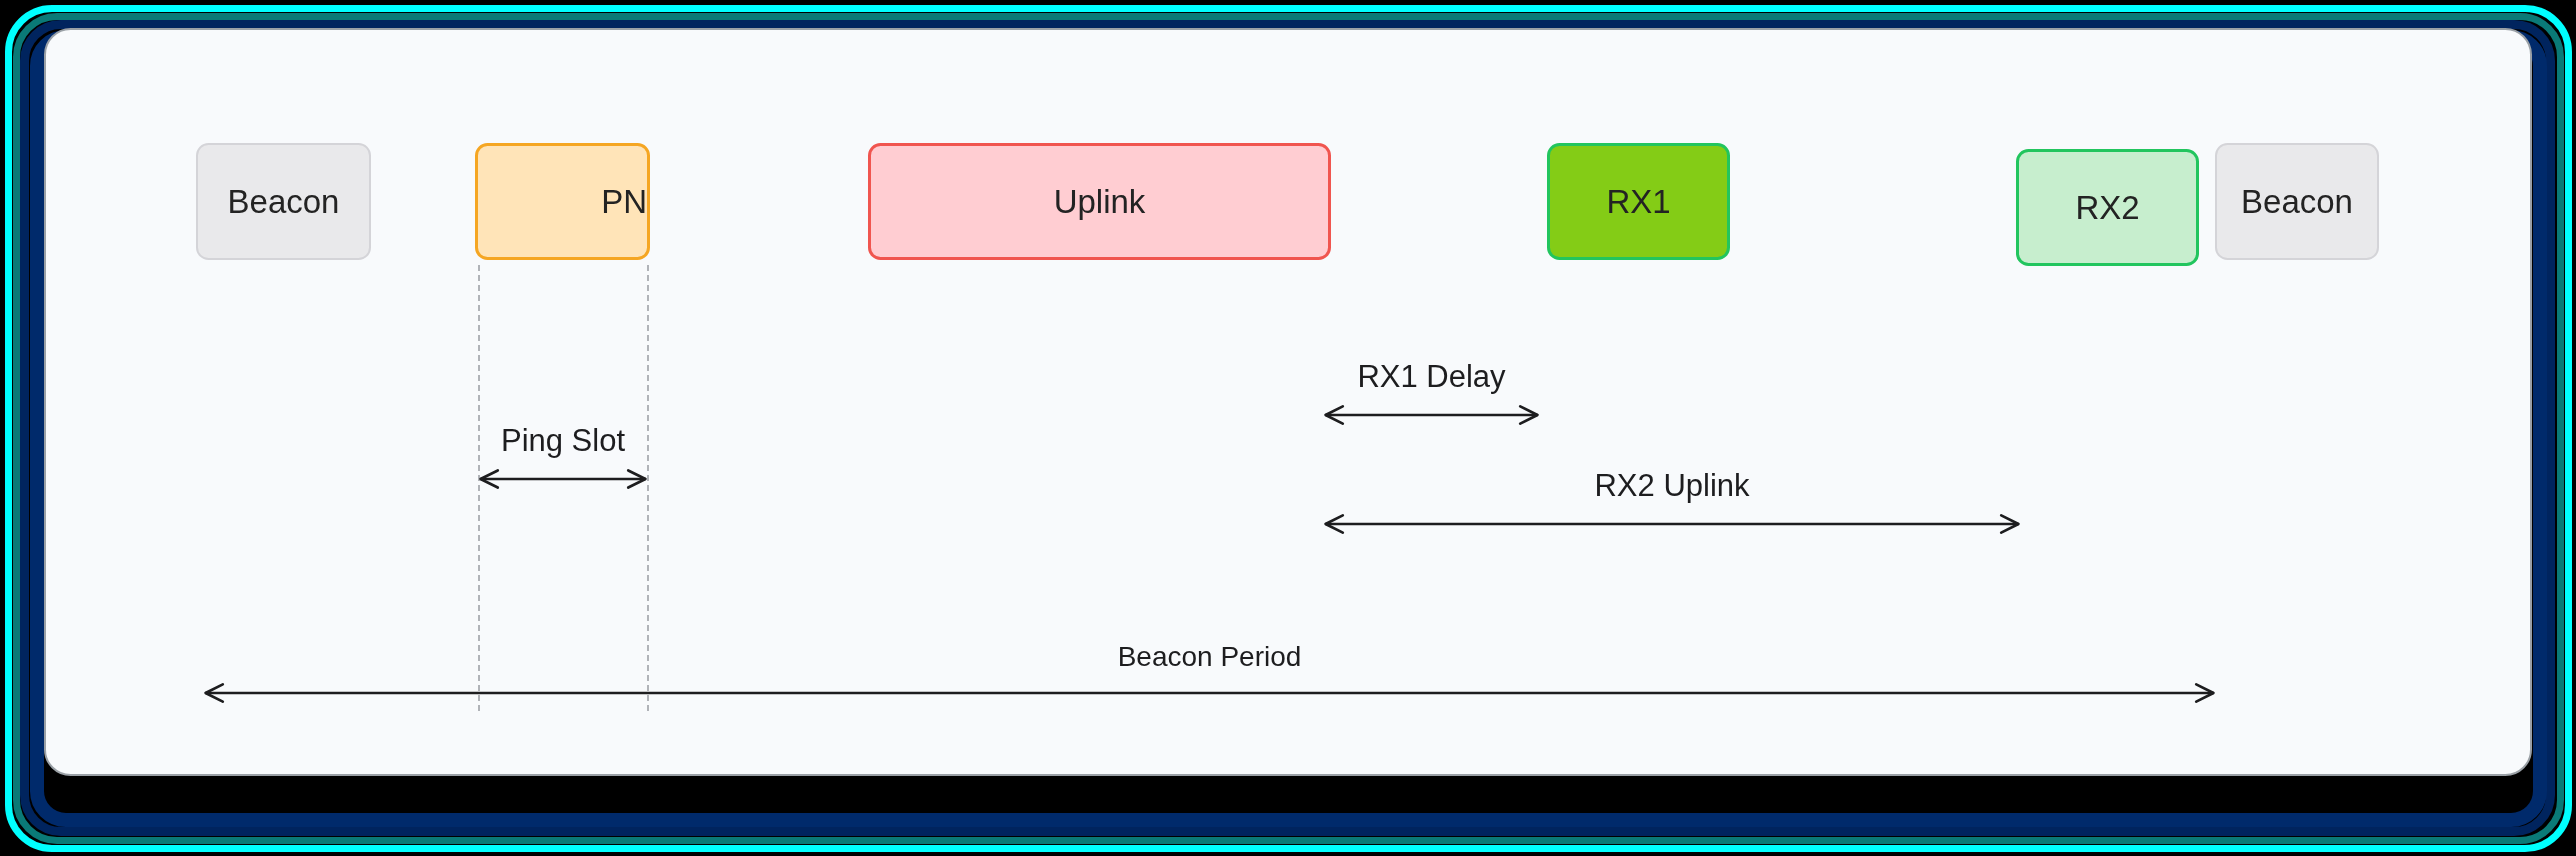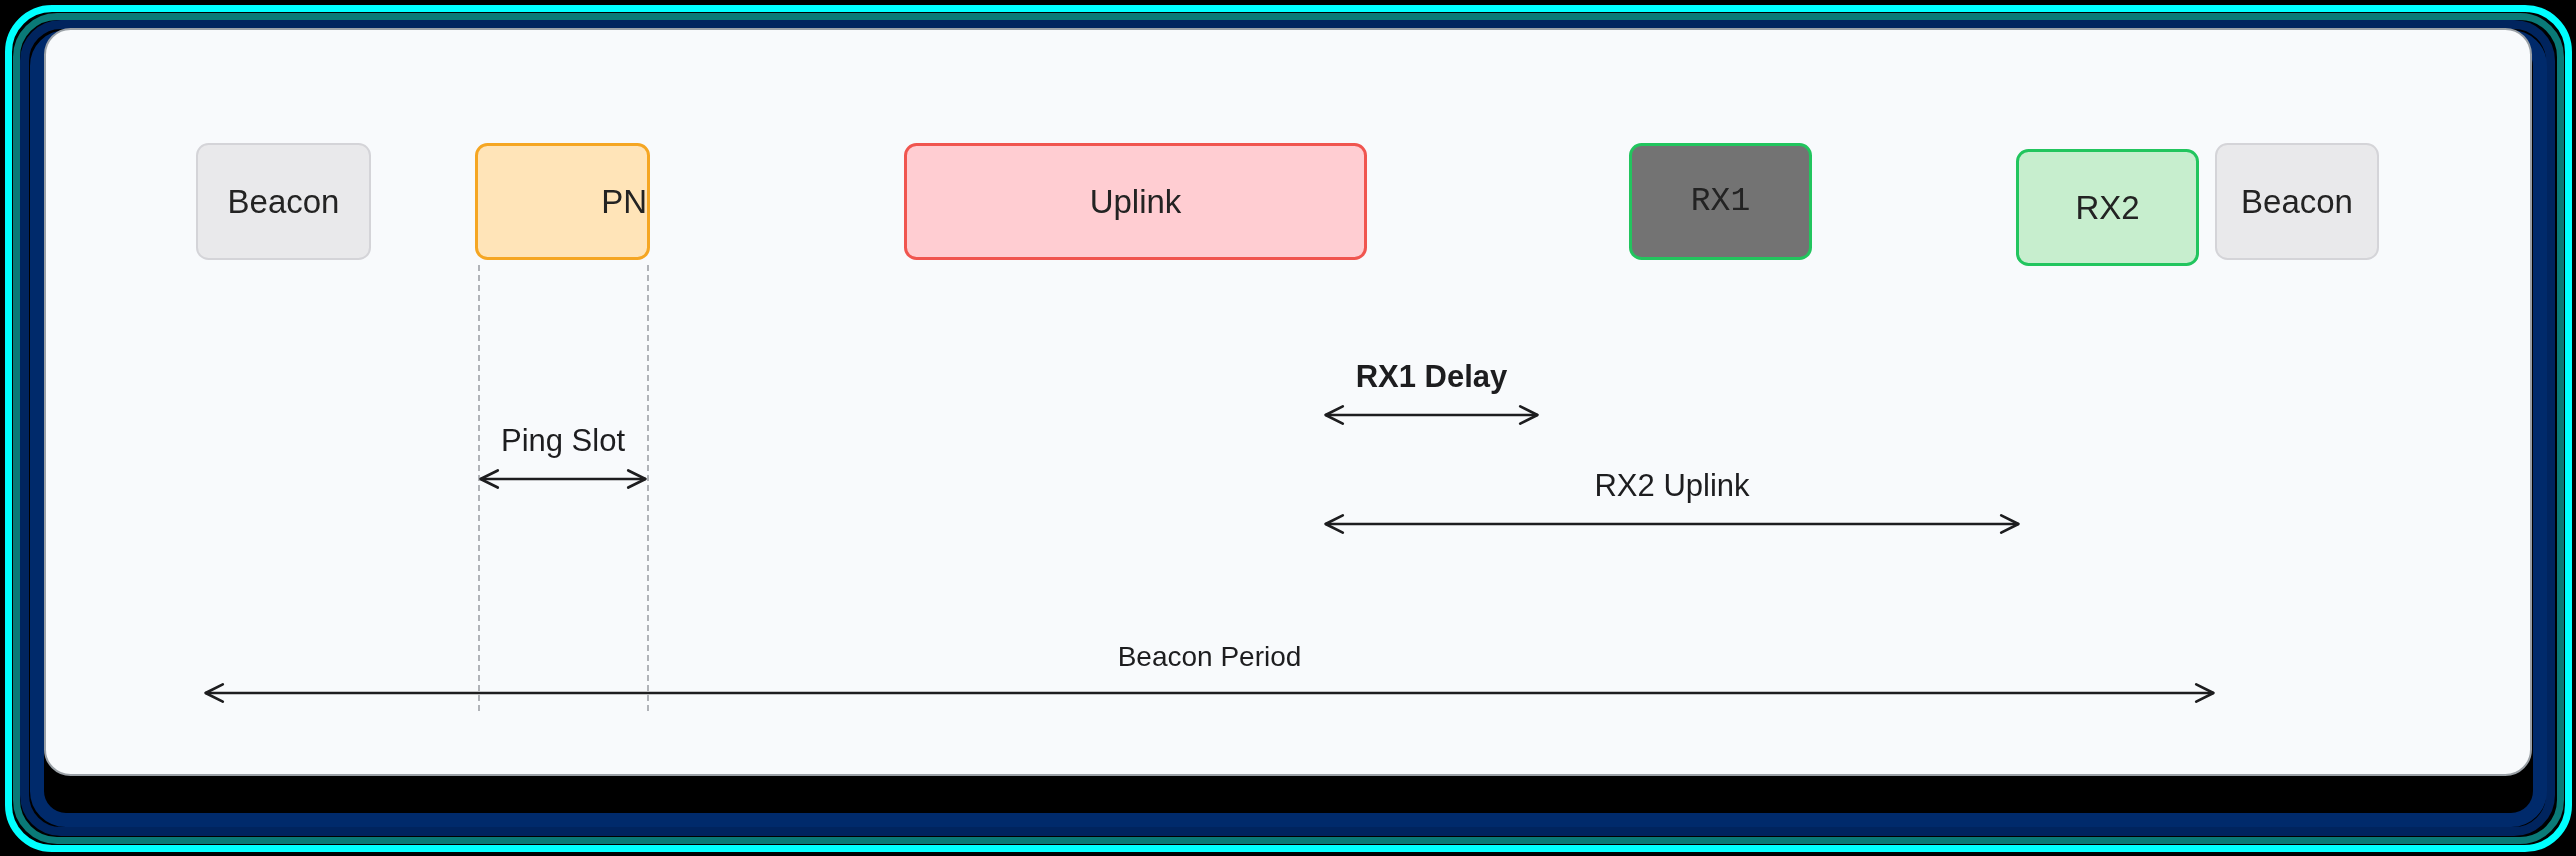--- a/index.html
+++ b/index.html
@@ -78,21 +78,21 @@
     display: flex;
     align-items: center;
     justify-content: center;
     border-radius: 12.5px;
     font-size: 33px;
     color: #232323;
     white-space: nowrap;
   }
   .block.gray   { background: #e9e9eb; border: 2.3px solid #d4d4d8; }
   .block.orange { background: #ffe4b8; border: 3.1px solid #f5a623; }
-  .block.red    { background: #ffcdd2; border: 3.1px solid #f0554f; margin-left: 36px; }
+  .block.red    { background: #ffcdd2; border: 3.1px solid #f0554f; }
   .block.green  { background: #c7eece; border: 3.1px solid #22c55e; }
 
   
   .dashed-guide {
     position: absolute;
     width: 0;
     border-left: 2.3px dashed #b0b3b8;
   }
 
   
@@ -134,41 +134,41 @@
     <div id="blocks-layer">
         <div class="block gray" style="left: 150px; top: 113px; width: 175px; height: 117px; background: rgb(233, 233, 235); border-color: rgb(212, 212, 216);">
           <span>Beacon</span>
         </div>
         <div class="block orange" style="left: 429px; top: 113px; width: 175px; height: 117px; background: rgb(255, 228, 184); border-color: rgb(245, 166, 35); justify-content: flex-end;">
           <span>PN</span>
         </div>
         <div class="block red" style="left: 822px; top: 113px; width: 463px; height: 117px; background: rgb(255, 205, 210); border-color: rgb(240, 85, 79);">
           <span>Uplink</span>
         </div>
-        <div class="block green" style="left: 1583px; top: 113px; width: 183px; height: 117px; background: #737373; border-color: rgb(34, 197, 94); font-family: Liberation Mono, monospace;">
+        <div class="block green" style="left: 1501px; top: 113px; width: 183px; height: 117px; background: #84cc16; border-color: rgb(34, 197, 94);">
           <span>RX1</span>
         </div>
         <div class="block green" style="left: 1970px; top: 113px; width: 183px; height: 117px; background: rgb(199, 238, 206); border-color: rgb(34, 197, 94); margin-top: 6px;">
           <span>RX2</span>
         </div>
         <div class="block gray" style="left: 2169px; top: 113px; width: 164px; height: 117px; background: rgb(233, 233, 235); border-color: rgb(212, 212, 216);">
           <span>Beacon</span>
         </div>
       </div>
     <div id="measures-layer">
         <div class="measure" style="left: 433px; top: 449px; width: 168px;">
           <div class="measure-label" style="font-size: 31px;">Ping Slot</div>
           <svg class="arrow-svg" width="168" height="22" viewBox="0 0 215 28">
             <line x1="2" y1="14" x2="213" y2="14" stroke="#1d1d1f" stroke-width="3.5"></line>
             <polyline points="24,3 2,14 24,25" fill="none" stroke="#1d1d1f" stroke-width="3.5" stroke-linecap="round" stroke-linejoin="round"></polyline>
             <polyline points="191,3 213,14 191,25" fill="none" stroke="#1d1d1f" stroke-width="3.5" stroke-linecap="round" stroke-linejoin="round"></polyline>
           </svg>
         </div>
         <div class="measure" style="left: 1278px; top: 385px; width: 215px;">
-          <div class="measure-label" style="font-size: 31px; font-weight: bold;">RX1 Delay</div>
+          <div class="measure-label" style="font-size: 31px;">RX1 Delay</div>
           <svg class="arrow-svg" width="215" height="22" viewBox="0 0 275 28">
             <line x1="2" y1="14" x2="273" y2="14" stroke="#1d1d1f" stroke-width="3.5"></line>
             <polyline points="24,3 2,14 24,25" fill="none" stroke="#1d1d1f" stroke-width="3.5" stroke-linecap="round" stroke-linejoin="round"></polyline>
             <polyline points="251,3 273,14 251,25" fill="none" stroke="#1d1d1f" stroke-width="3.5" stroke-linecap="round" stroke-linejoin="round"></polyline>
           </svg>
         </div>
         <div class="measure" style="left: 1278px; top: 494px; width: 696px;">
           <div class="measure-label" style="font-size: 31px;">RX2 Uplink</div>
           <svg class="arrow-svg" width="696" height="22" viewBox="0 0 890 28">
             <line x1="2" y1="14" x2="888" y2="14" stroke="#1d1d1f" stroke-width="3.5"></line>

